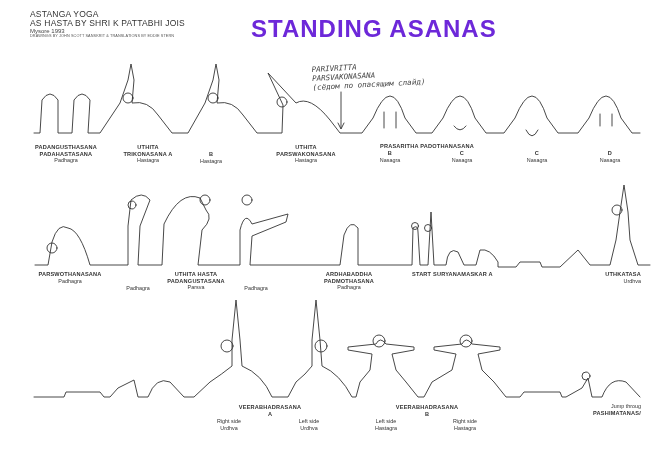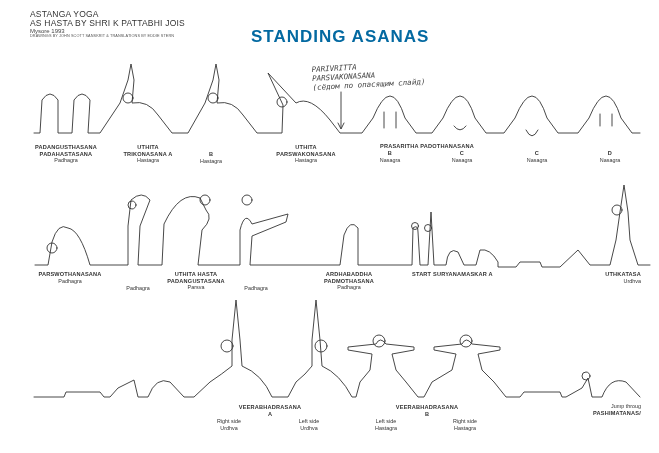--- a/index.html
+++ b/index.html
@@ -1,21 +1,21 @@
 <!DOCTYPE html>
 <html><head>
 <meta charset="utf-8">
 <style>
   html, body { margin:0; padding:0; background:#ffffff; }
   body { width:659px; height:453px; position:relative; overflow:hidden; font-family:"Liberation Sans", sans-serif; color:#2b2b2b; }
   .hdr { position:absolute; left:30px; top:10px; line-height:1.05; }
   .hdr .l1, .hdr .l2 { font-size:8.5px; letter-spacing:0.2px; color:#333; }
   .hdr .l3 { font-size:6px; color:#444; }
   .hdr .l4 { font-size:3.8px; color:#555; letter-spacing:0.1px; }
-  .title { position:absolute; left:251px; top:27px; font-size:17px; font-weight:bold; letter-spacing:1px; color:#0369a1; }
+  .title { position:absolute; left:251px; top:15px; font-size:24px; font-weight:bold; letter-spacing:1px; color:#6d28d9; }
   .hand { position:absolute; left:312px; top:62px; font-family:"DejaVu Sans Mono", monospace; font-style:italic; font-size:7.5px; line-height:9px; color:#444; transform:rotate(-3deg); }
   svg.art { position:absolute; left:0; top:0; }
   .lbl { position:absolute; text-align:center; font-size:5.6px; line-height:6.6px; color:#333; white-space:nowrap; transform:translateX(-50%); }
   .lbl .n { font-weight:bold; letter-spacing:0.2px; }
   .lbl .d { font-weight:normal; font-size:5.4px; }
   .lbl.left { transform:none; text-align:left; }
   .lbl.right { transform:none; text-align:right; }
 </style>
 </head>
 <body>

